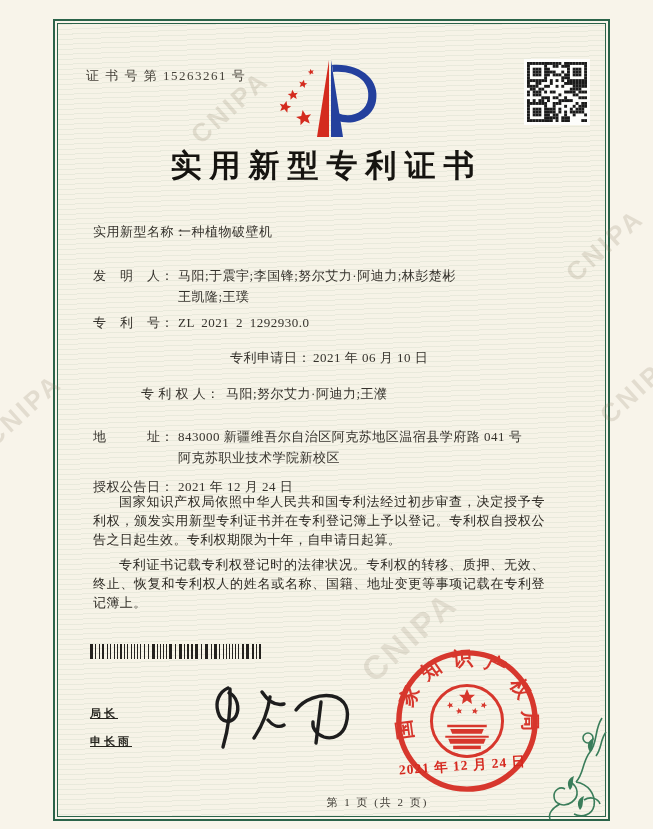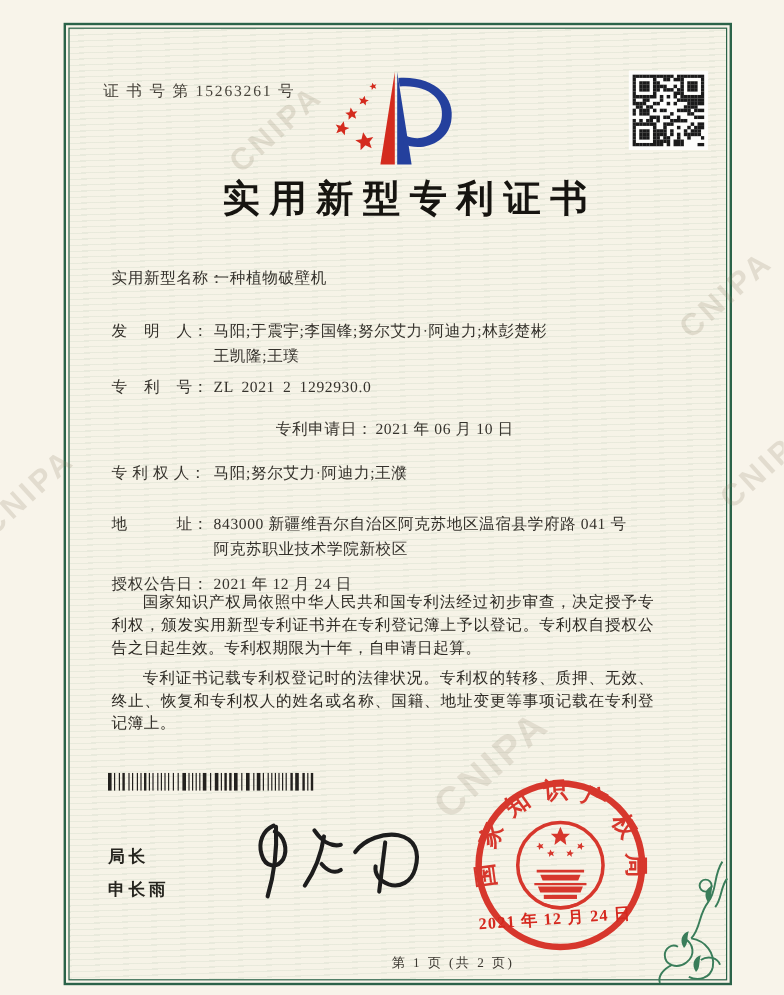--- a/index.html
+++ b/index.html
@@ -24,34 +24,34 @@
     position:absolute;
     font-family:"Liberation Sans","DejaVu Sans",sans-serif;
     font-weight:bold;color:rgba(138,124,98,0.20);
     letter-spacing:3px;transform:rotate(-42deg);
     pointer-events:none;white-space:nowrap;
   }
   .cert-no{position:absolute;left:86px;top:67px;font-size:13px;letter-spacing:1.5px;color:#46423a;}
   .logo{position:absolute;left:278px;top:57px;width:112px;height:82px;}
   .qr{position:absolute;left:524px;top:59px;width:66px;height:66px;background:#fdfdfb;padding:3px;box-sizing:border-box;}
   .title{
-    position:absolute;left:61px;top:145px;width:553px;text-align:center;
+    position:absolute;left:46px;top:145px;width:553px;text-align:center;
     font-size:31px;font-weight:bold;letter-spacing:8px;text-indent:8px;color:#161410;
   }
   .row{position:absolute;left:93px;font-size:13px;line-height:21px;letter-spacing:0.5px;width:470px;}
   .row .lbl{display:inline-block;width:85px;white-space:pre;vertical-align:top;}
   .row .val{display:inline-block;vertical-align:top;max-width:370px;}
   .row .val .vline{display:block;}
   .pair2{position:absolute;left:247px;top:0;white-space:nowrap;}
   .paras{position:absolute;left:93px;top:492px;width:452px;font-size:13px;line-height:19px;
     text-align:justify;color:#2e2b25;}
   .paras p{margin:0 0 6px 0;text-indent:2em;letter-spacing:0.4px;}
   .barcode{position:absolute;left:90px;top:644px;width:176px;height:15px;}
   .director{position:absolute;left:90px;top:699px;font-family:"Liberation Sans","DejaVu Sans",sans-serif;
-    font-weight:600;font-size:14px;letter-spacing:3px;color:#26251f;line-height:28px;}
+    font-weight:600;font-size:11px;letter-spacing:3px;color:#26251f;line-height:28px;text-decoration:underline;}
   .sig{position:absolute;left:200px;top:680px;width:155px;height:75px;}
   .seal{position:absolute;left:388px;top:642px;width:158px;height:158px;}
   .seal-date{
     position:absolute;left:390px;top:757px;width:145px;text-align:center;white-space:nowrap;
     font-size:13.5px;font-weight:600;color:#d5281e;letter-spacing:1px;transform:rotate(-4deg);
   }
   .ornament{position:absolute;left:540px;top:712px;width:72px;height:108px;}
   .footer{position:absolute;left:53px;top:795px;width:649px;text-align:center;
     font-size:11px;letter-spacing:2px;color:#3c3932;}
 </style>
@@ -352,21 +352,21 @@
   </div>
 
   <div class="row" style="top:312px;">
     <span class="lbl">专　利　号：</span><span class="val" style="word-spacing:3px;">ZL 2021 2 1292930.0</span>
   </div>
 
   <div class="row" style="top:347px;text-align:center;">
     <span class="lbl">专利申请日：</span><span class="val">2021 年 06 月 10 日</span>
   </div>
 
-  <div class="row" style="top:383px;">
+  <div class="row" style="top:383px;margin-left:48px;">
     <span class="lbl">专 利 权 人：</span><span class="val">马阳;努尔艾力·阿迪力;王濮</span>
   </div>
 
   <div class="row" style="top:426px;">
     <span class="lbl">地　　　址：</span><span class="val"><span class="vline">843000 新疆维吾尔自治区阿克苏地区温宿县学府路 041 号</span><span class="vline">阿克苏职业技术学院新校区</span></span>
   </div>
 
   <div class="row" style="top:476px;">
     <span class="lbl">授权公告日：</span><span class="val">2021 年 12 月 24 日</span>
   </div>

